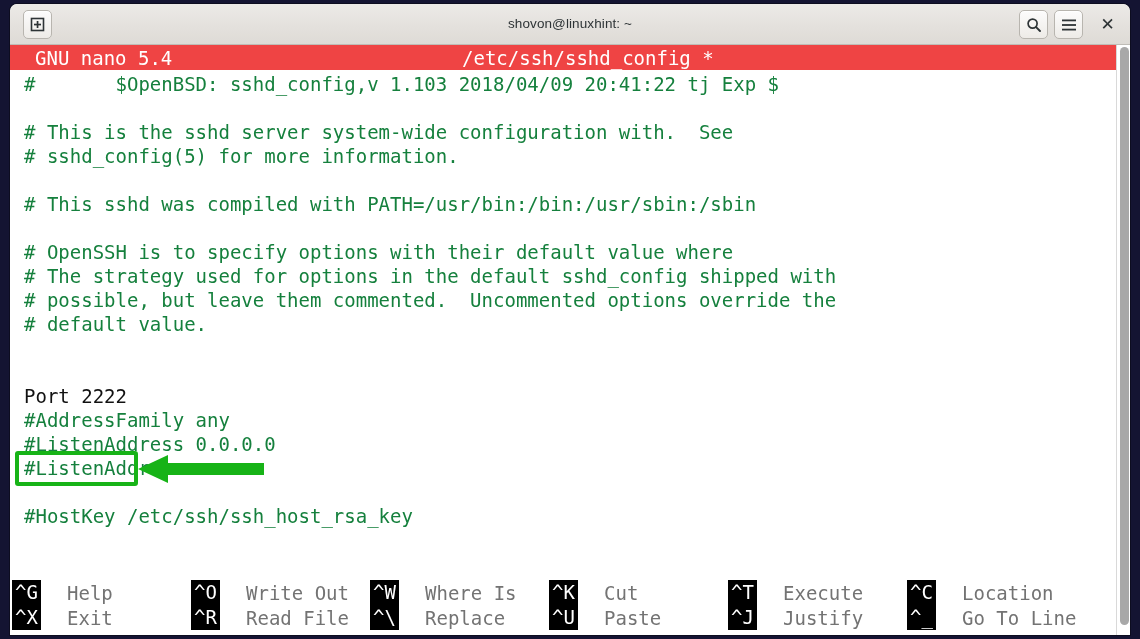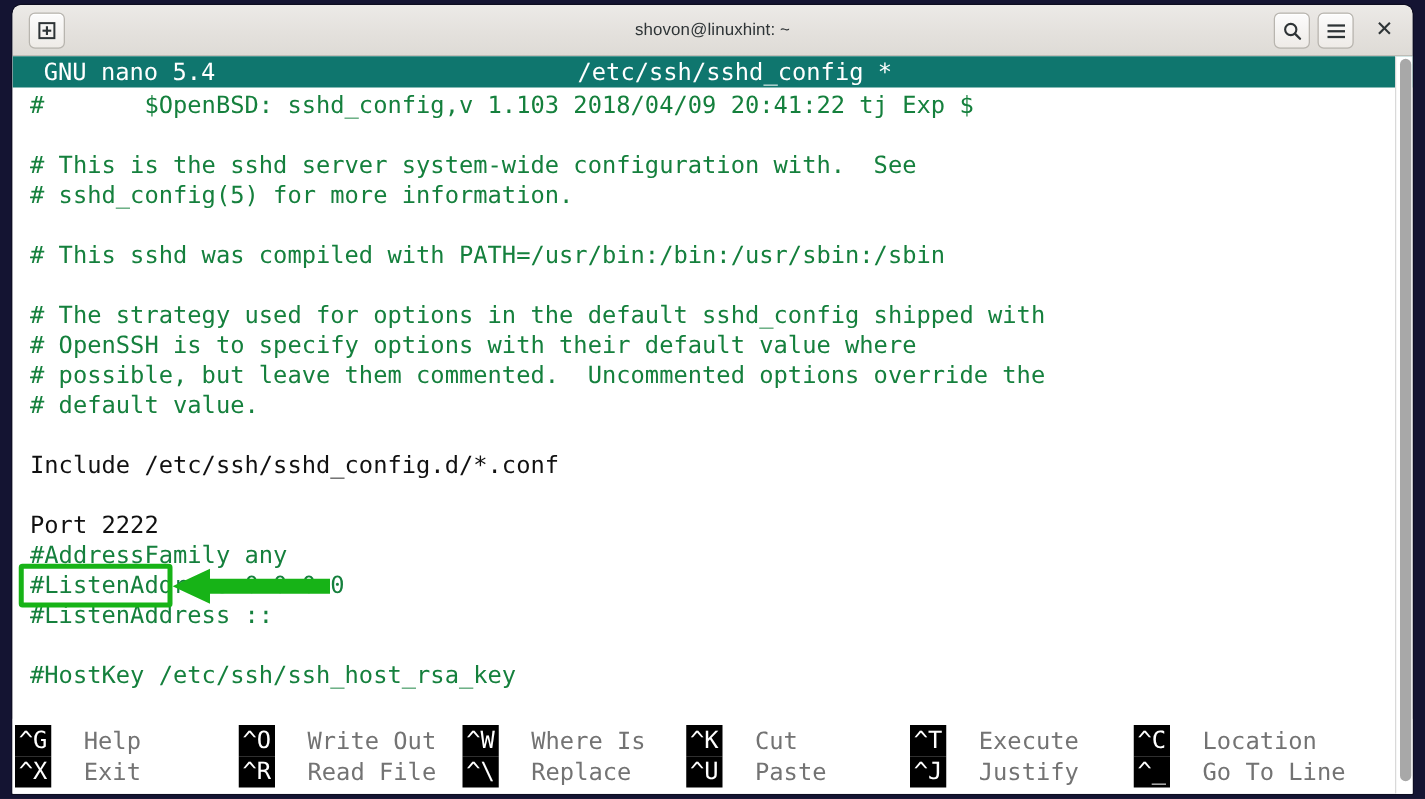--- a/index.html
+++ b/index.html
@@ -77,21 +77,21 @@
     height: 590px;
     background: #ffffff;
     font-family: "DejaVu Sans Mono", "Liberation Mono", monospace;
     font-size: 19px;
     line-height: 24px;
   }
 
   #nano-header {
     position: relative;
     height: 25px;
-    background: #0f766e;
+    background: #ef4444;
     color: #ffffff;
     white-space: pre;
     overflow: hidden;
   }
   #nano-header .hdr-version { position: absolute; left: 25px; top: 1px; }
   #nano-header .hdr-file    { position: absolute; left: 452px; top: 1px; }
 
   #doc {
     position: relative;
     padding: 2px 0 0 14px;
@@ -223,26 +223,25 @@
       </div>
 
       <div id="doc">
           <div class="line comment">#       $OpenBSD: sshd_config,v 1.103 2018/04/09 20:41:22 tj Exp $</div>
           <div class="line blank"> </div>
           <div class="line comment"># This is the sshd server system-wide configuration with.  See</div>
           <div class="line comment"># sshd_config(5) for more information.</div>
           <div class="line blank"> </div>
           <div class="line comment"># This sshd was compiled with PATH=/usr/bin:/bin:/usr/sbin:/sbin</div>
           <div class="line blank"> </div>
+          <div class="line comment"># OpenSSH is to specify options with their default value where</div>
           <div class="line comment"># The strategy used for options in the default sshd_config shipped with</div>
-          <div class="line comment"># OpenSSH is to specify options with their default value where</div>
           <div class="line comment"># possible, but leave them commented.  Uncommented options override the</div>
           <div class="line comment"># default value.</div>
           <div class="line blank"> </div>
-          <div class="line plain">Include /etc/ssh/sshd_config.d/*.conf</div>
           <div class="line blank"> </div>
           <div class="line plain">Port 2222</div>
           <div class="line comment">#AddressFamily any</div>
           <div class="line comment">#ListenAddress 0.0.0.0</div>
           <div class="line comment">#ListenAddress ::</div>
           <div class="line blank"> </div>
           <div class="line comment">#HostKey /etc/ssh/ssh_host_rsa_key</div>
         </div>
 
       <div id="annot-box"></div>

